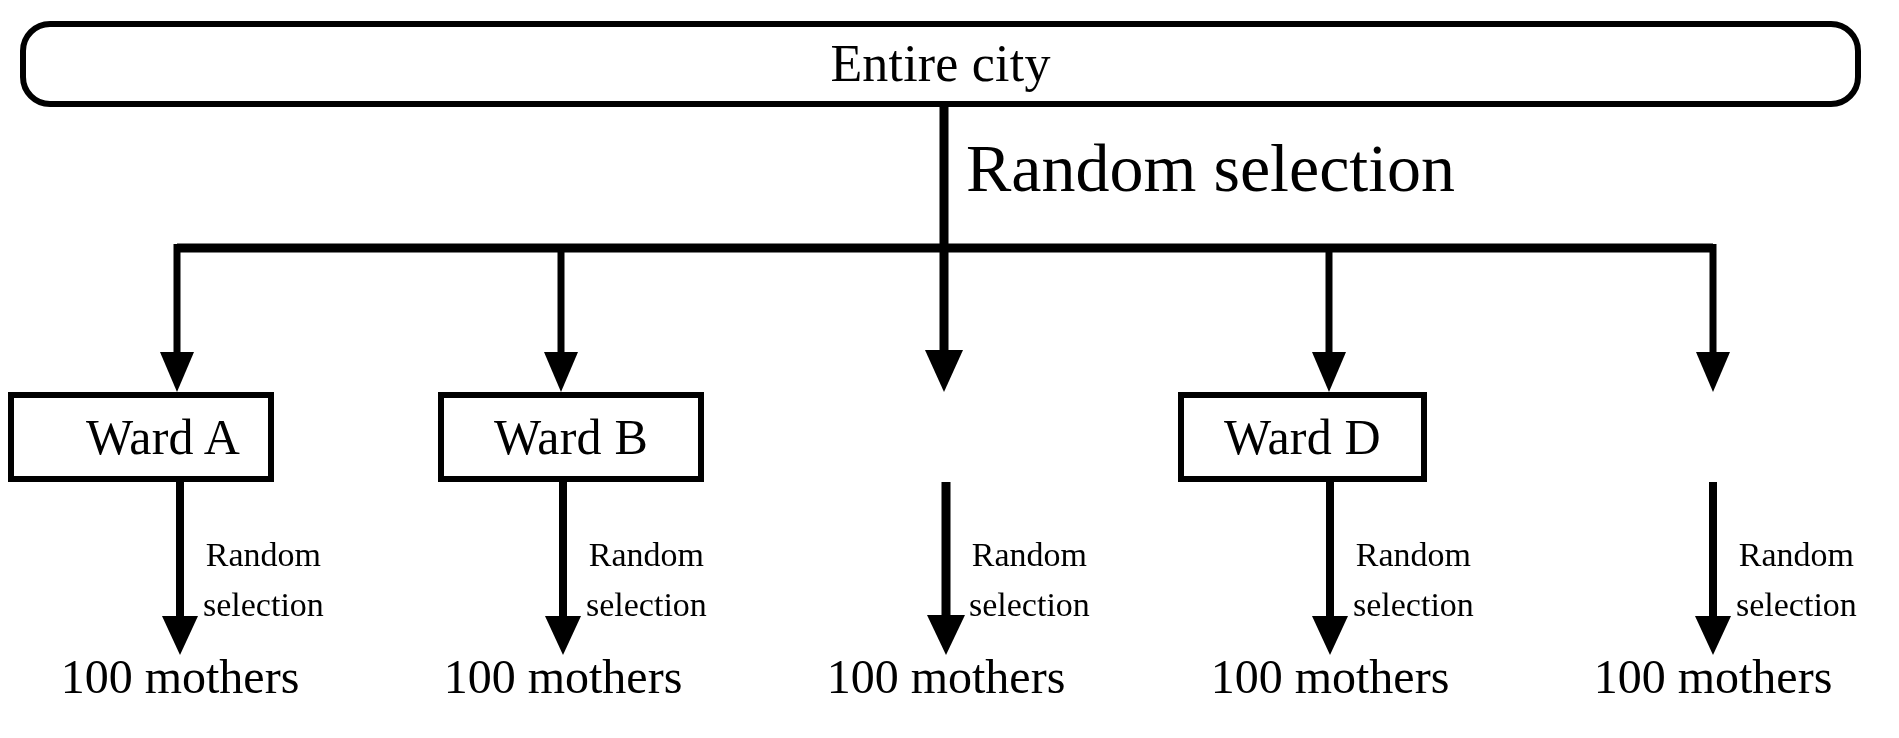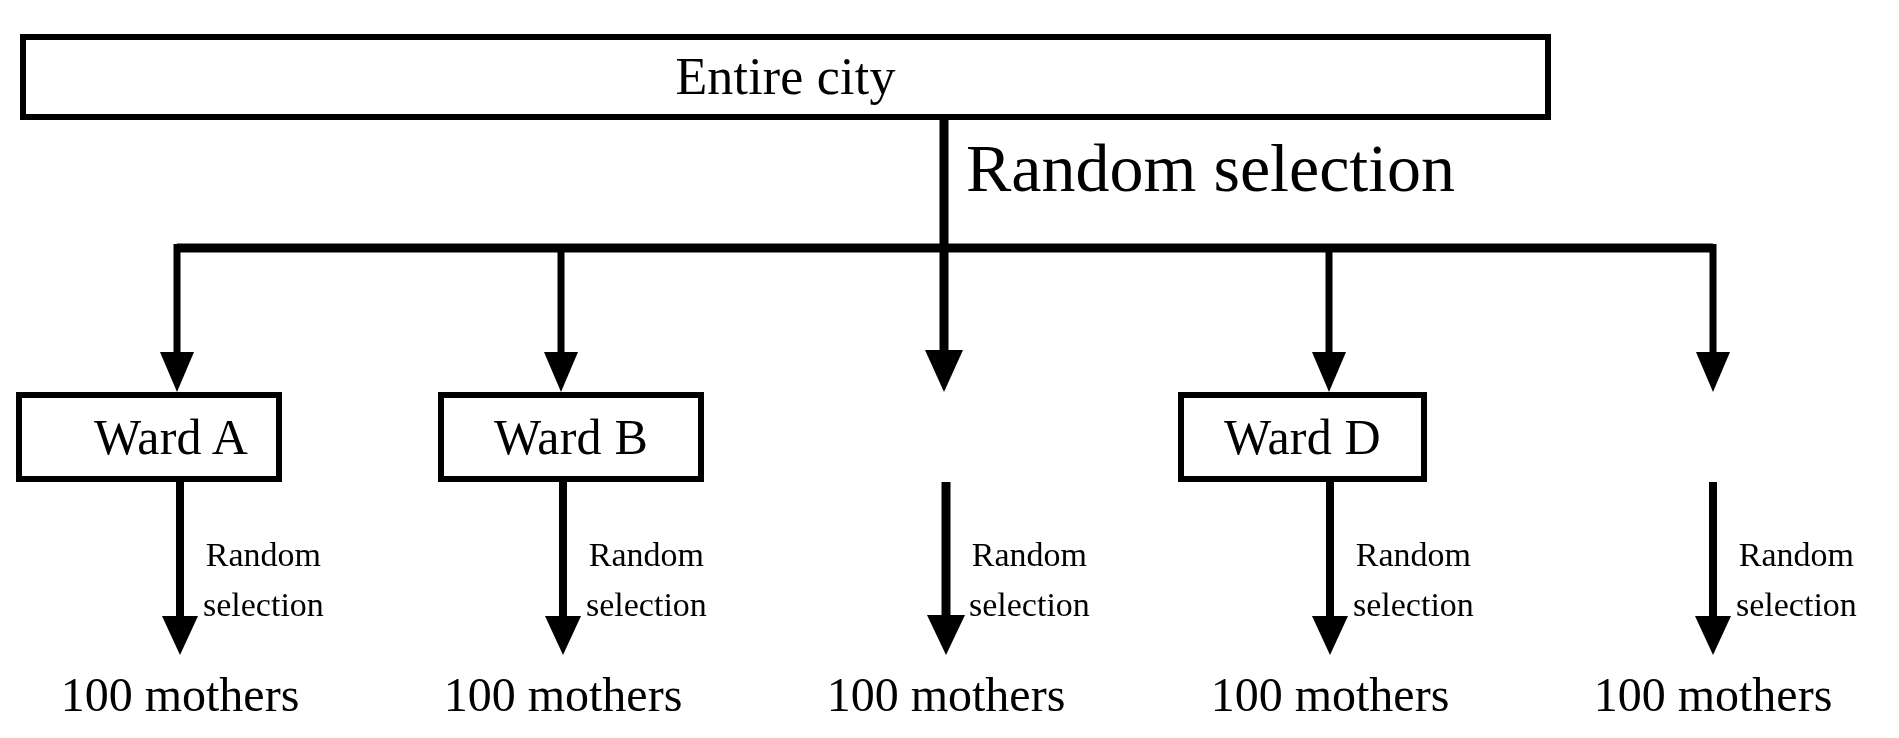--- a/index.html
+++ b/index.html
@@ -30,23 +30,24 @@
     box-sizing: border-box;
     border: 6px solid #000000;
     background: #ffffff;
     display: flex;
     align-items: center;
     justify-content: center;
     line-height: 1;
   }
   #root-node {
     left: 20px;
-    top: 34px;
-    width: 1531px;
+    top: 21px;
+    width: 1841px;
     height: 86px;
+    border-radius: 30px;
   }
   #root-node .node-label {
     font-size: 52px;
   }
   .ward-box {
     top: 392px;
     height: 90px;
   }
   .ward-box .node-label {
     font-size: 50px;
@@ -67,21 +68,21 @@
     line-height: 1.48;
     text-align: center;
     white-space: nowrap;
   }
   .leaf-label {
     position: absolute;
     font-size: 48px;
     line-height: 1;
     text-align: left;
     white-space: nowrap;
-    top: 671px;
+    top: 653px;
     transform: translateX(-50%);
   }
 </style>
 </head>
 <body>
 
 <div id="diagram-root">
 
   <svg id="diagram-svg" viewBox="0 0 1899 738">
 
@@ -133,21 +134,21 @@
   </svg>
 
   <div class="node-box" id="root-node">
     <span class="node-label">Entire city</span>
   </div>
 
   <div class="edge-label-large" style="left:966px; top:133px;">
     <span>Random selection</span>
   </div>
 
-  <div class="node-box ward-box" style="left:16px; width:266px;padding-left:44px;">
+  <div class="node-box ward-box" style="left:8px; width:266px;padding-left:44px;">
     <span class="node-label">Ward A</span>
   </div>
   <div class="node-box ward-box" style="left:402px; width:266px;margin-left:36px;">
     <span class="node-label">Ward B</span>
   </div>
   <div class="node-box ward-box" style="left:1178px; width:249px;">
     <span class="node-label">Ward D</span>
   </div>
 
   <div class="edge-label-small" style="left:203px; top:530px;">

